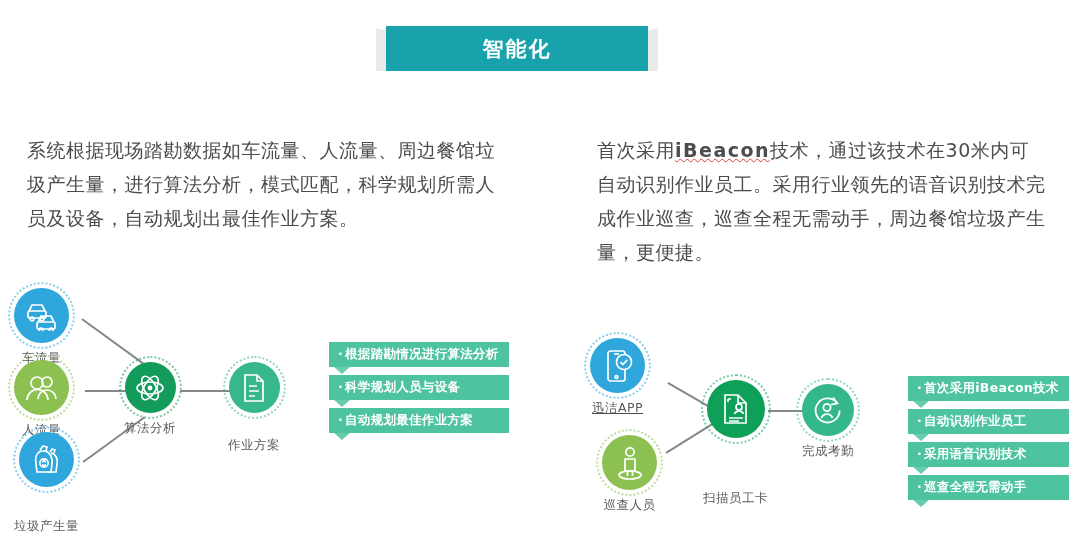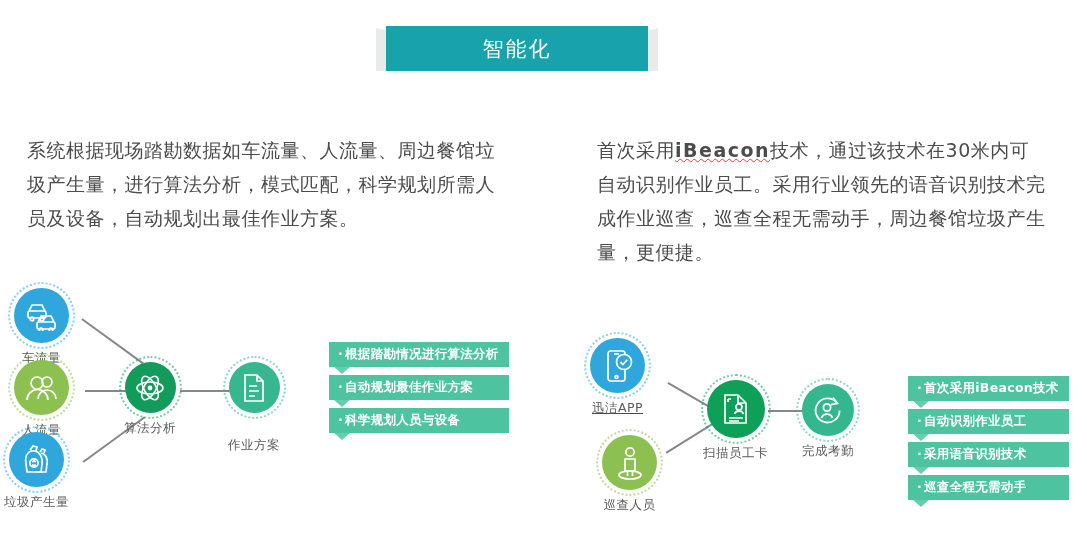--- a/index.html
+++ b/index.html
@@ -19,21 +19,21 @@
     position:absolute;top:2px;width:14px;height:43px;background:#e9eaea;
   }
   .banner-tail.left{left:0;clip-path:polygon(0 0,100% 8%,100% 100%,0 100%);}
   .banner-tail.right{right:0;clip-path:polygon(0 8%,100% 0,100% 100%,0 100%);}
   .banner{
     position:absolute;left:10px;top:0;width:262px;height:45px;
     background:#18a3ac;
     display:flex;align-items:center;justify-content:center;
   }
   .banner-title{
-    color:#ffffff;font-size:21px;font-weight:normal;letter-spacing:2px;
+    color:#ffffff;font-size:21px;font-weight:bold;letter-spacing:2px;
   }
   
   .para{
     position:absolute;
     font-size:19px;
     line-height:34px;
     color:#4c4c4c;
     letter-spacing:0.5px;
   }
   .para.left{left:27px;top:133px;width:480px;}
@@ -136,21 +136,21 @@
       <svg width="34" height="28" viewBox="0 0 34 28" fill="none" stroke="#fff" stroke-width="1.7">
         <circle cx="22" cy="8" r="5"></circle>
         <path d="M13 25 a9 9 0 0 1 18 0"></path>
         <circle cx="12" cy="9" r="6"></circle>
         <path d="M2 26 a10.5 10.5 0 0 1 21 0"></path>
       </svg>
     </div>
     <div class="node-label">人流量</div>
   </div>
 
-  <div class="node" style="left:4px;top:152px;">
+  <div class="node" style="left:14px;top:152px;gap:24px;">
     <div class="disc" style="width:55px;height:55px;background:#2fa7dd;color:#2fa7dd;">
       <svg width="32" height="32" viewBox="0 0 32 32" fill="none" stroke="#fff" stroke-width="1.7">
         <path d="M19 8 l2-3 3 1 -1 3"></path>
         <path d="M20 9 c5 1 7 6 6 11 l-1 8 h-9"></path>
         <path d="M9 6 l3-4 4 1 -1 4"></path>
         <path d="M10 7 c-5 2 -6 8 -5 13 l1 8 h14 l1-8 c1-6 -2-12 -7-13 z"></path>
         <circle cx="13" cy="19" r="4.2"></circle>
         <path d="M11.3 18.2 l1.7-2 1.7 2 M14.7 20.4 l-1.7 2 -1.7-2"></path>
       </svg>
     </div>
@@ -178,24 +178,24 @@
       </svg>
     </div>
     <div class="node-label">作业方案</div>
   </div>
 
   <div class="tags" style="left:329px;top:62px;">
     <div class="tag">
       <span class="bullet">·</span><span>根据踏勘情况进行算法分析</span>
     </div>
     <div class="tag">
+      <span class="bullet">·</span><span>科学规划人员与设备</span>
+    </div>
+    <div class="tag">
       <span class="bullet">·</span><span>自动规划最佳作业方案</span>
-    </div>
-    <div class="tag">
-      <span class="bullet">·</span><span>科学规划人员与设备</span>
     </div>
   </div>
 </div>
 
 <div class="diagram" id="right-diagram" style="left:590px;top:330px;width:497px;height:200px;">
 
   <div class="connector" style="left:78px;top:52px;width:59px;transform:rotate(30deg);"></div>
   <div class="connector" style="left:76px;top:122px;width:62px;transform:rotate(-32deg);"></div>
   <div class="connector" style="left:178px;top:80px;width:48px;"></div>
 
@@ -217,21 +217,21 @@
       <svg width="30" height="34" viewBox="0 0 30 34" fill="none" stroke="#fff" stroke-width="1.7">
         <circle cx="15" cy="6" r="4.2"></circle>
         <path d="M10 13 h10 v12 h-10 z"></path>
         <path d="M12.5 25 v5 M17.5 25 v5"></path>
         <ellipse cx="15" cy="29" rx="11" ry="4"></ellipse>
       </svg>
     </div>
     <div class="node-label">巡查人员</div>
   </div>
 
-  <div class="node" style="left:113px;top:50px;">
+  <div class="node" style="left:113px;top:50px;gap:45px;">
     <div class="disc" style="width:58px;height:58px;background:#0e9f58;color:#0e9f58;">
       <svg width="30" height="34" viewBox="0 0 30 34" fill="none" stroke="#fff" stroke-width="1.7">
         <path d="M4 3 h13 l8 8 v20 H4 z"></path>
         <path d="M17 3 v8 h8"></path>
         <circle cx="18" cy="15" r="3"></circle>
         <path d="M13.5 22 a4.8 4.8 0 0 1 9 0"></path>
         <path d="M7 7 v3 M7 7 h3"></path>
         <path d="M8 26 h14 M8 29 h10"></path>
       </svg>
     </div>

